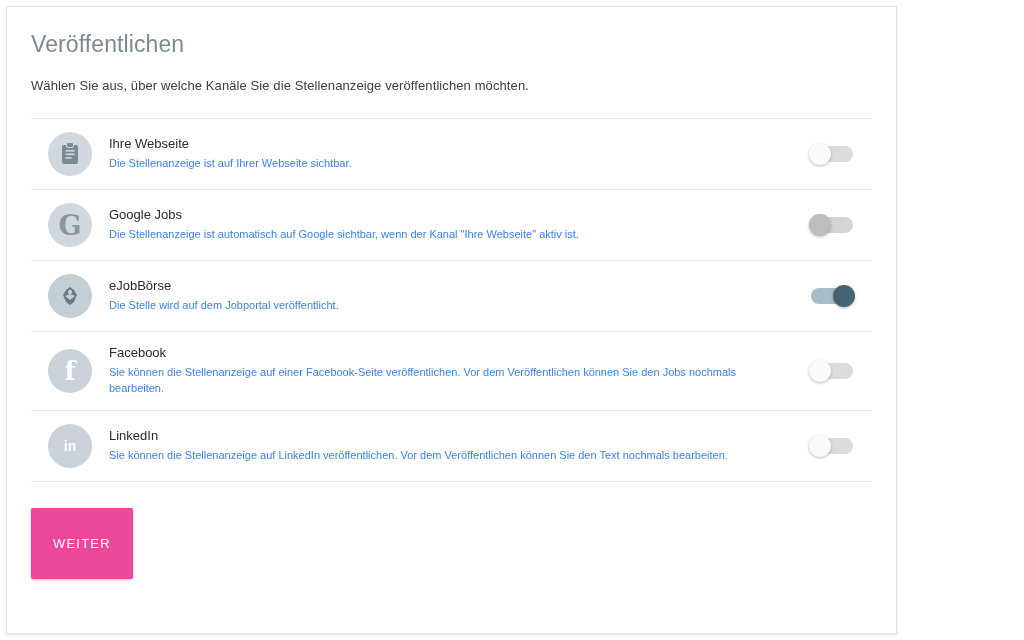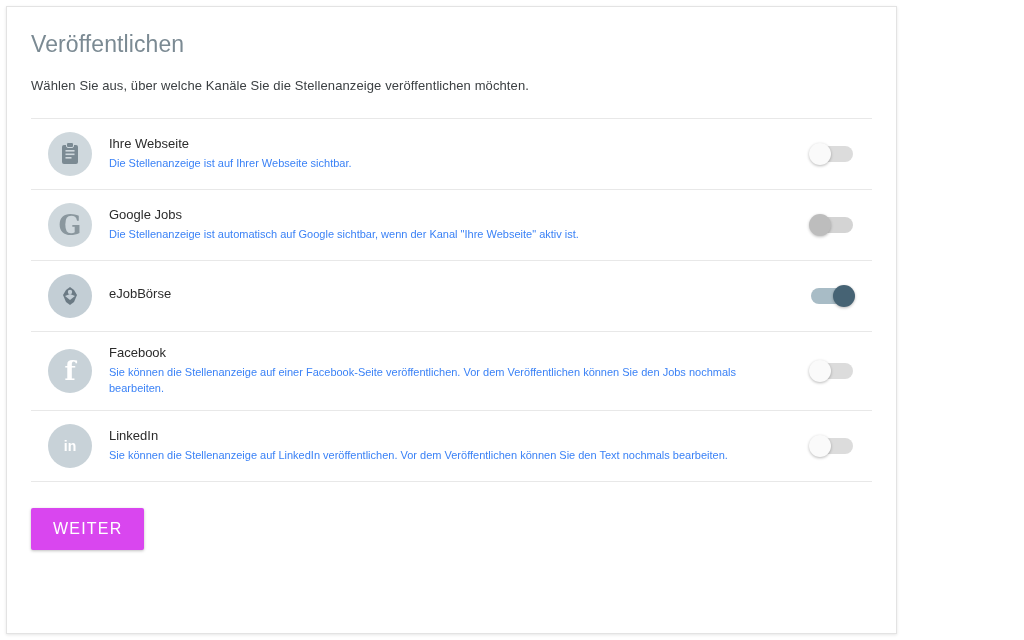--- a/index.html
+++ b/index.html
@@ -136,25 +136,25 @@
   }
   .toggle.gray { background: #d4d4d4; }
   .toggle.gray .knob { background: #bdbdbd; box-shadow: 0 1px 3px rgba(0,0,0,0.25); }
   .toggle.on { background: #a8bcc6; }
   .toggle.on .knob { left: auto; right: -2px; background: #466374; }
   .footer {
     margin: 26px 0 0 24px;
   }
   .btn-weiter {
     display: inline-block;
-    background: #d946ef;
+    background: #ec4899;
     color: #ffffff;
-    font-size: 16px;
+    font-size: 13px;
     letter-spacing: 1.2px;
-    padding: 12px 22px;
+    padding: 28px 22px;
     border: none;
     border-radius: 2px;
     box-shadow: 0 1px 3px rgba(0,0,0,0.25);
     cursor: pointer;
     font-family: "Liberation Sans", sans-serif;
   }
 </style>
 </head>
 <body>
 
@@ -209,20 +209,21 @@
           <div class="chan-icon ejb">
             <svg width="26" height="26" viewBox="0 0 26 26" aria-hidden="true">
               <path d="M13 4 L17 7 L20 12 L17 19 L13 22 L9 19 L6 12 L9 7 Z" fill="#6b7a84"></path>
               <circle cx="13" cy="9" r="2.2" fill="#c3ced5"></circle>
               <path d="M8 13 L13 11 L18 13 L13 17 Z" fill="#c3ced5"></path>
             </svg>
           </div>
         </div>
         <div class="chan-text">
           <div class="chan-title">eJobBörse</div>
+          <div class="chan-desc">Die Stelle wird auf dem Jobportal veröffentlicht.</div>
         </div>
         <div class="toggle-wrap">
           <div class="toggle on">
             <div class="knob"></div>
           </div>
         </div>
       </div>
 
       <div class="channel-row">
         <div class="chan-icon-wrap">

